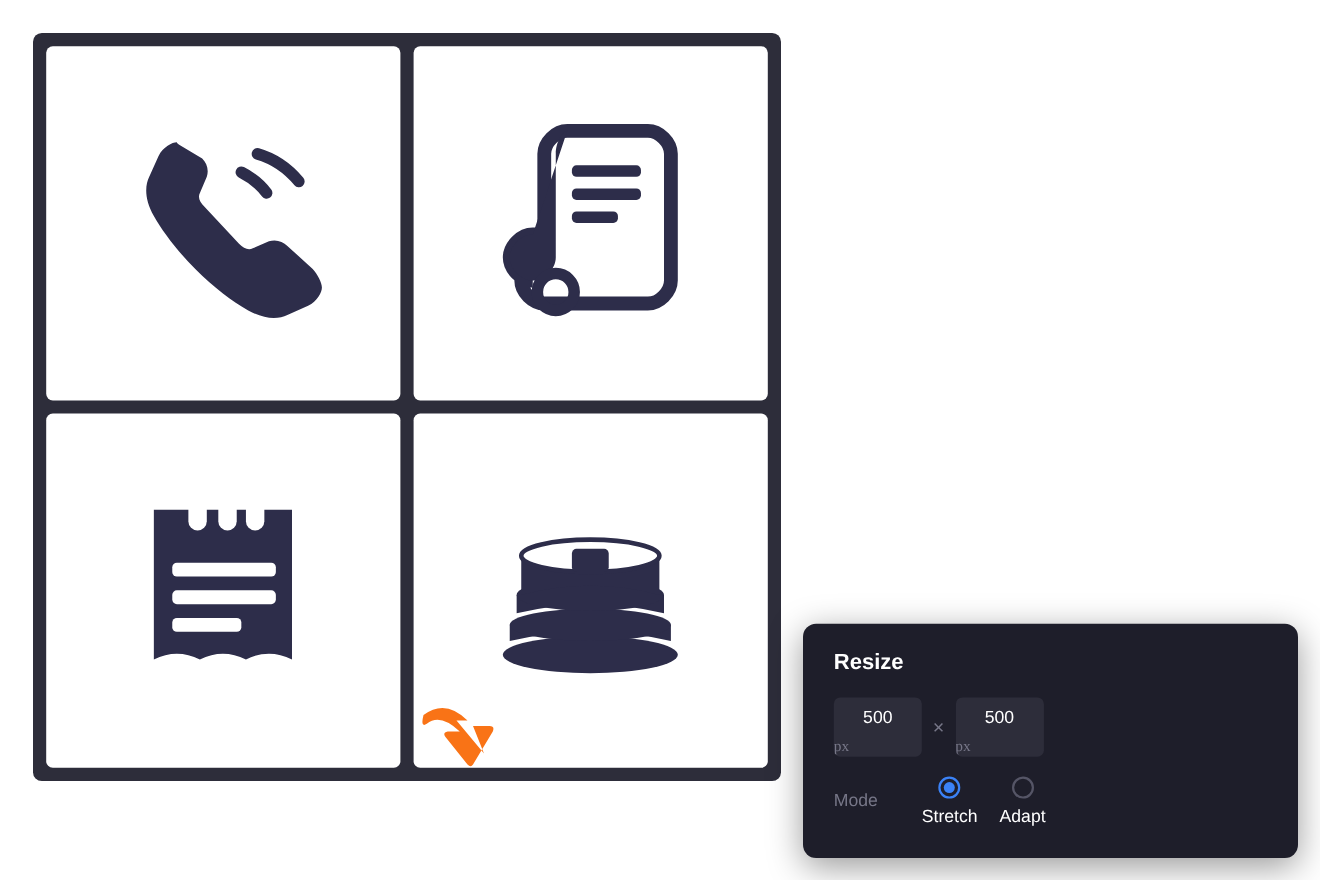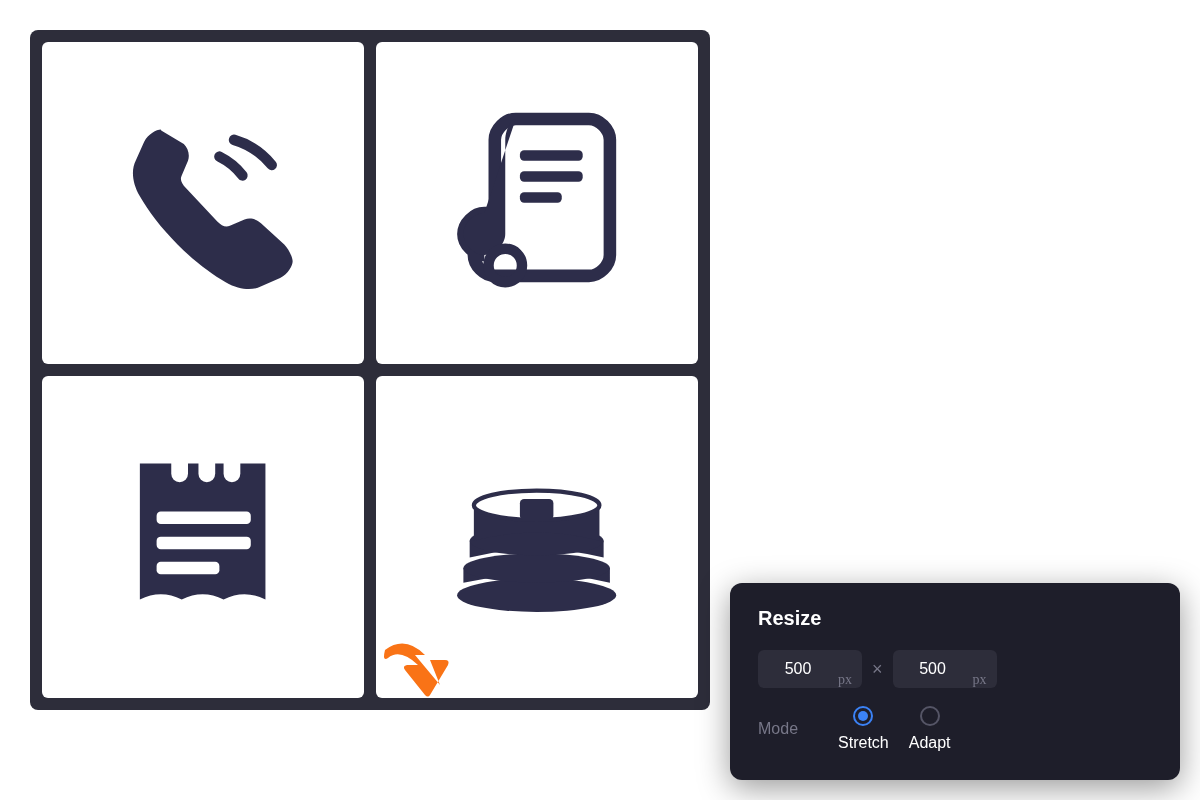--- a/index.html
+++ b/index.html
@@ -102,24 +102,25 @@
 
     .size-row {
       display: flex;
       align-items: center;
       gap: 10px;
       margin-bottom: 18px;
     }
 
     .size-input-group {
       display: flex;
-      align-items: flex-end;
+      align-items: flex-start;
       background: #2d2d3a;
       border-radius: 6px;
       overflow: hidden;
+      flex-direction: column;
     }
 
     .size-input {
       width: 80px;
       background: transparent;
       border: none;
       color: #ffffff;
       font-size: 16px;
       font-weight: 500;
       padding: 10px 12px;

